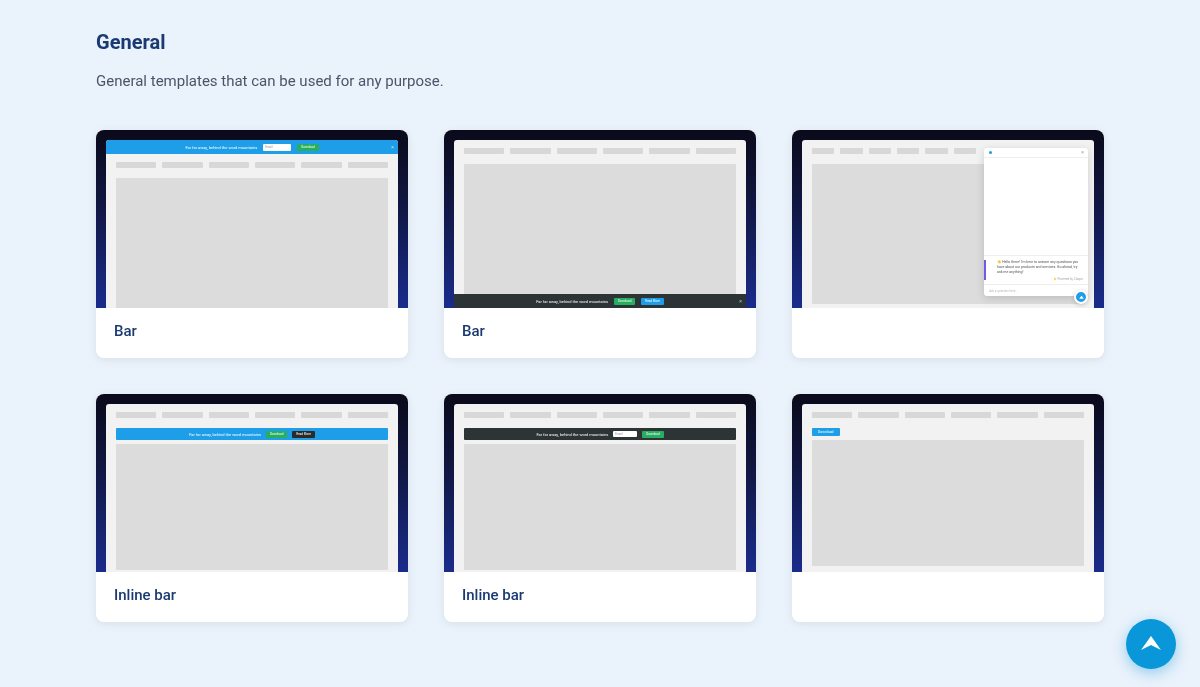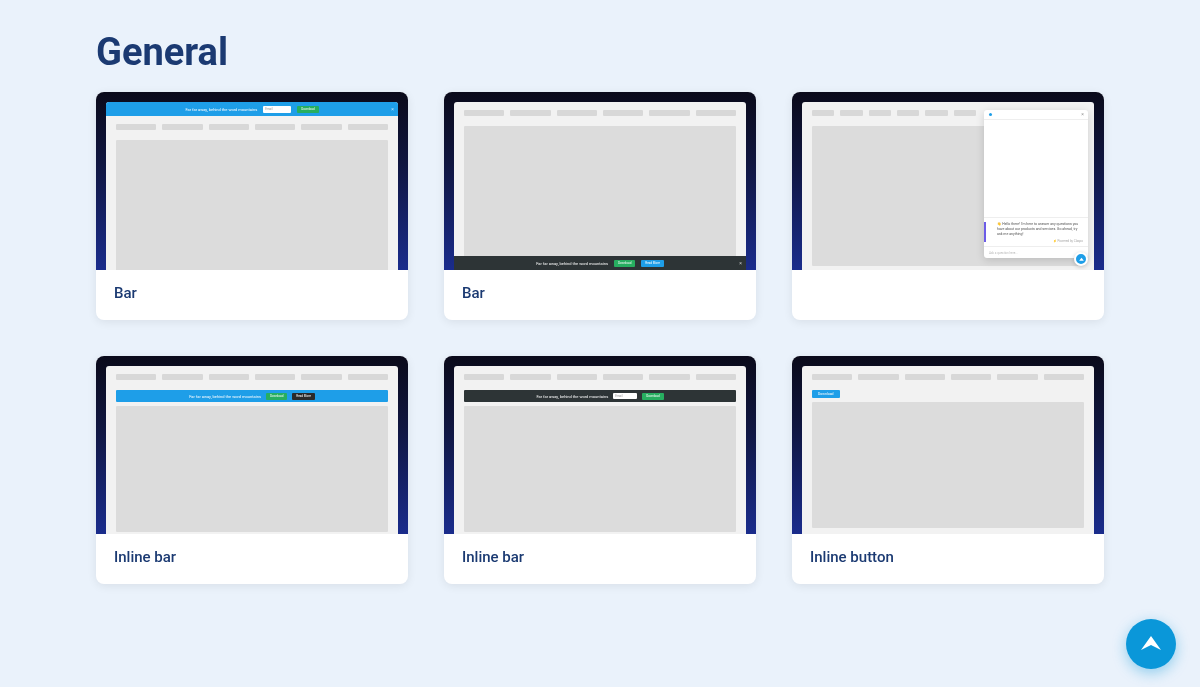--- a/index.html
+++ b/index.html
@@ -9,21 +9,21 @@
     width: 1200px;
     height: 687px;
     overflow: hidden;
     position: relative;
   }
   .page {
     padding: 30px 96px 0 96px;
   }
   h1 {
     color: #1b3a72;
-    font-size: 38px;
+    font-size: 20px;
     font-weight: 700;
     margin-bottom: 18px;
   }
   .subtitle {
     color: #4a5568;
     font-size: 15px;
     margin-bottom: 40px;
   }
   .grid {
     display: grid;
@@ -255,20 +255,21 @@
   .fab svg { width: 24px; height: 24px; }
 
   
   .card-ai .wf-nav { padding-right: 118px; }
 </style>
 </head>
 <body>
 
 <div class="page">
   <h1>General</h1>
+  <p class="subtitle">General templates that can be used for any purpose.</p>
 
   <div class="grid">
 
     <div class="card">
       <div class="preview">
         <div class="screen">
           <div class="blue-bar-top">
             <span class="bar-text">Far far away, behind the word mountains</span>
             <span class="bar-input">Email</span>
             <span class="bar-btn btn-green">Download</span>
@@ -400,21 +401,20 @@
               <span></span>
               <span></span>
               <span></span>
             </div>
           <div class="inline-button-wrap">
             <span class="inline-button">Download</span>
           </div>
           <div class="wf-body" style="height:126px;"></div>
         </div>
       </div>
-      <div class="card-label">Inline button</div>
     </div>
 
   </div>
 </div>
 
 <div class="fab">
   <svg viewBox="0 0 24 24">
     <path d="M12 4 L22 18 L12 13 L2 18 Z" fill="#fff"></path>
   </svg>
 </div>

